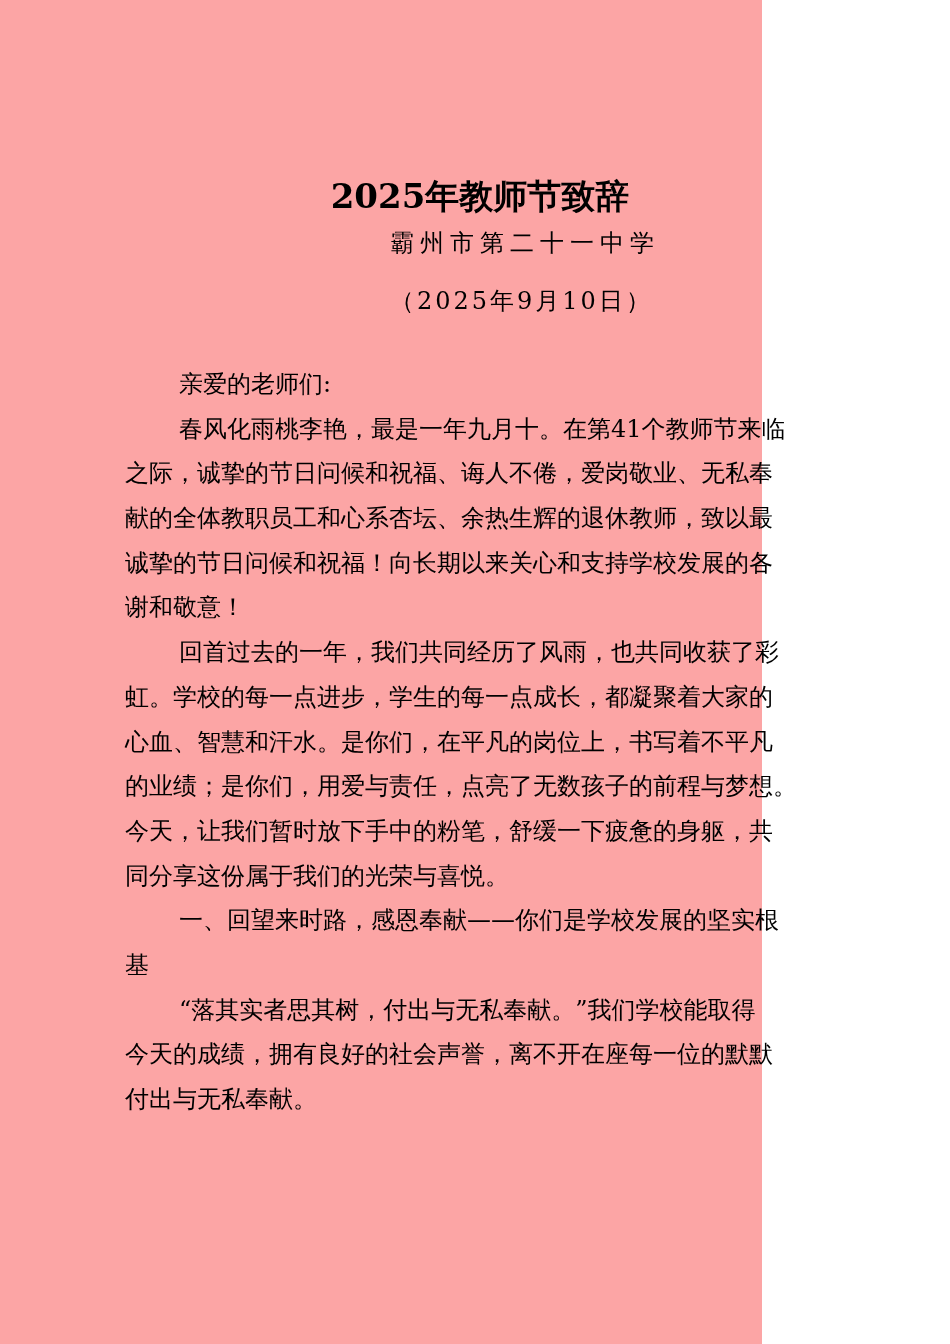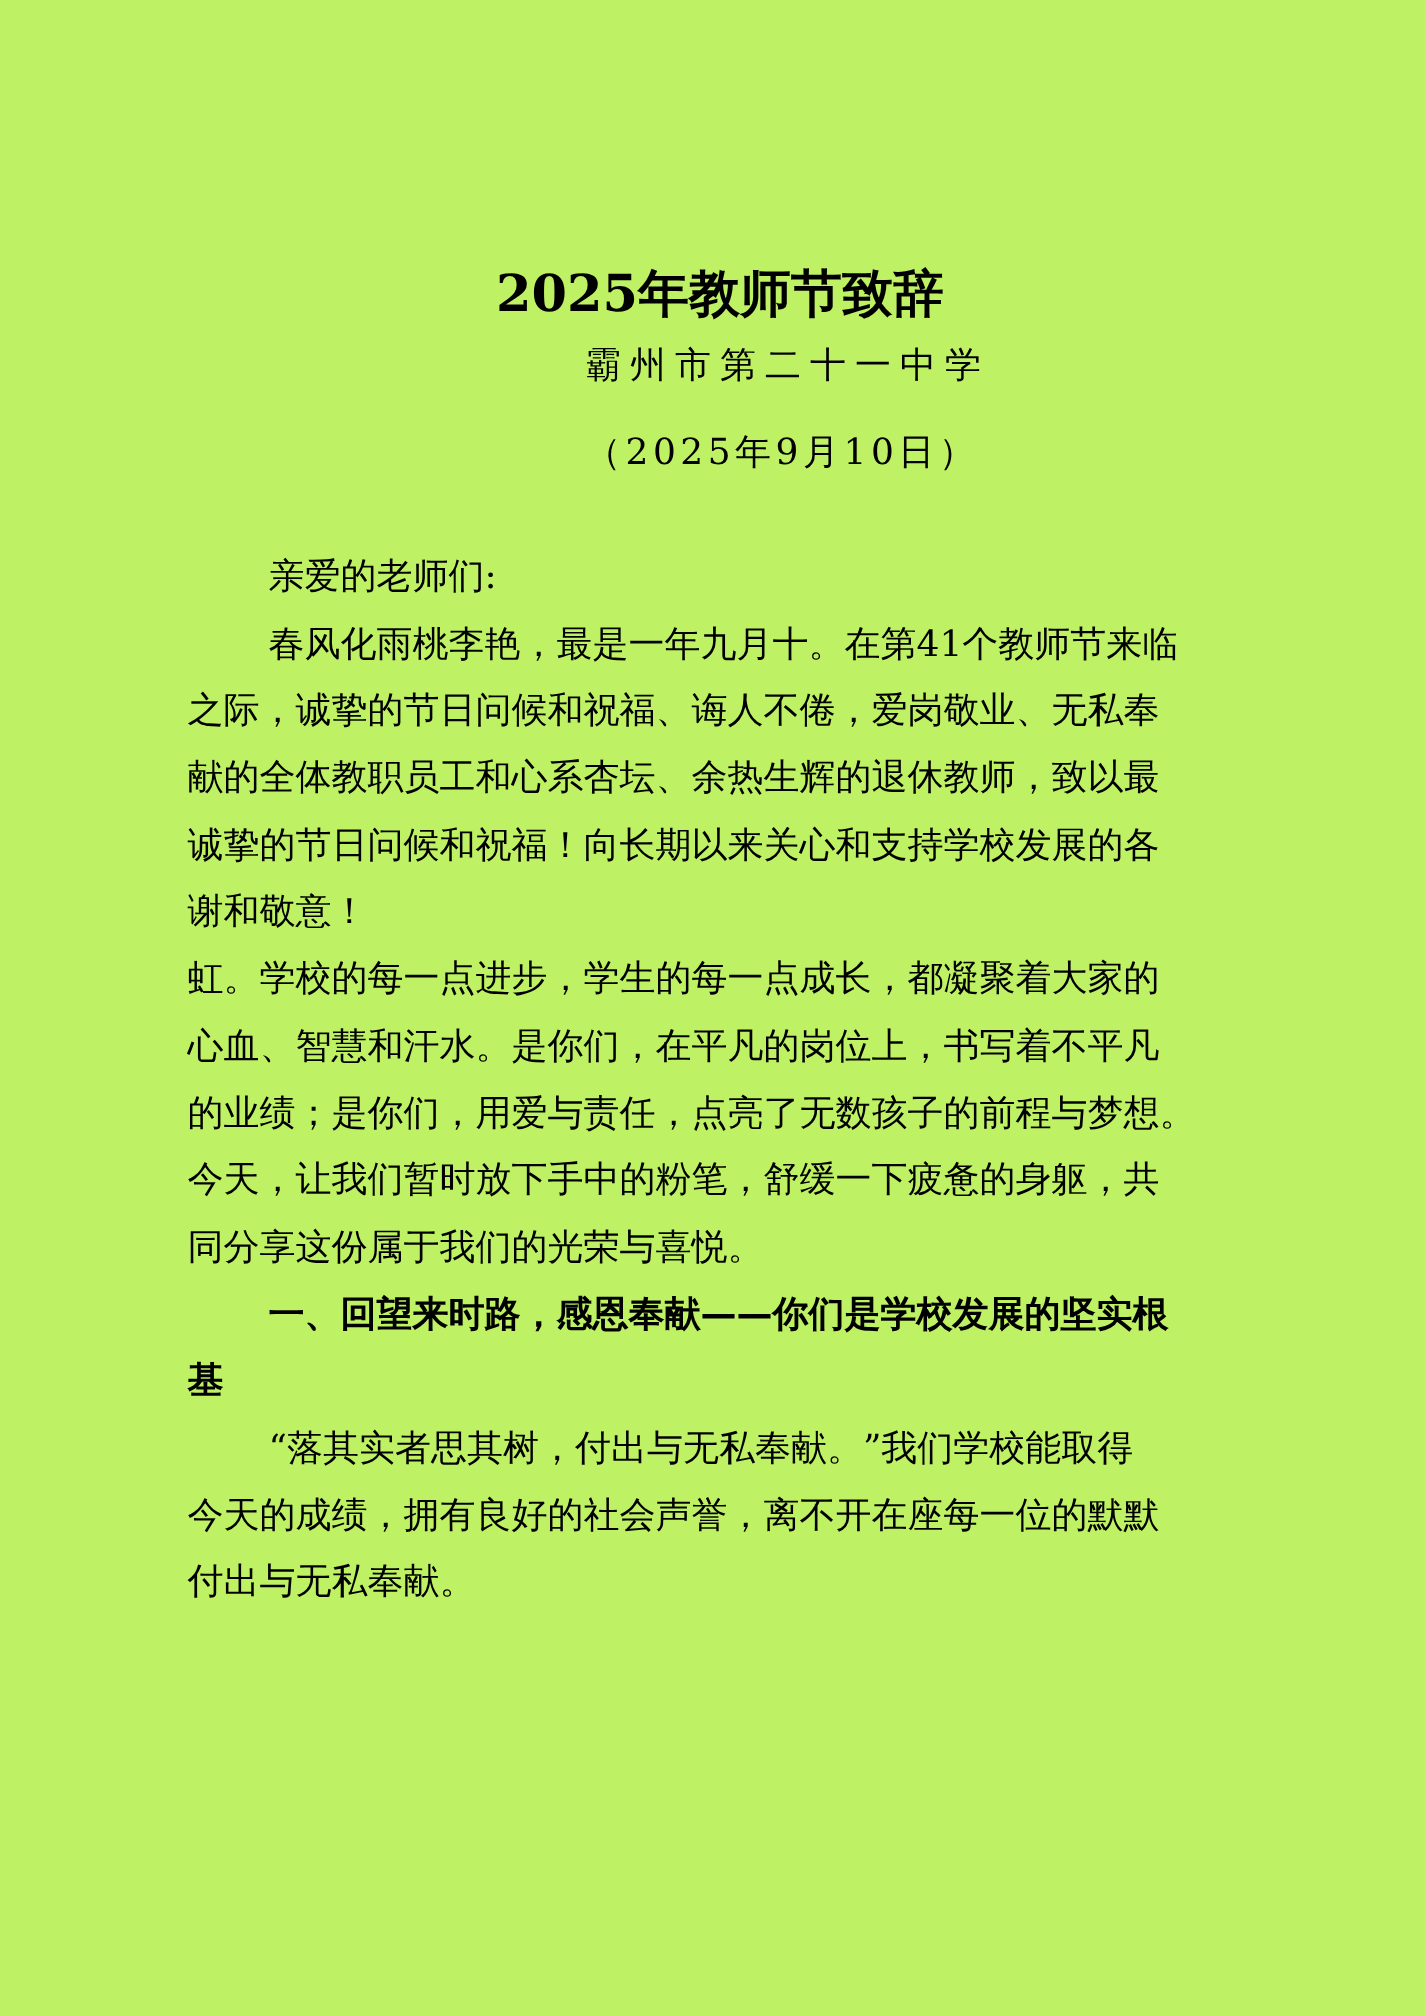--- a/index.html
+++ b/index.html
@@ -11,23 +11,23 @@
       width: 950px;
       height: 1344px;
       position: relative;
       overflow: hidden;
       color: #000000;
       font-family: "DejaVu Serif", "Liberation Serif", serif;
     }
     .page {
       position: absolute;
       left: 0; top: 0;
-      width: 950px;
+      width: 762px;
       height: 1344px;
-      background: #bef264;
+      background: #fca5a5;
     }
     .title {
       position: absolute;
       left: 0;
       width: 960px;
       top: 172px;
       text-align: center;
       font-family: "DejaVu Serif", "Liberation Serif", serif;
       font-weight: bold;
       font-size: 34px;
@@ -63,21 +63,21 @@
     .line {
       display: block;
       white-space: nowrap;
       height: 44.7px;
     }
     .indent {
       padding-left: 54px;
     }
     .heading {
       font-family: "DejaVu Sans", "Liberation Sans", sans-serif;
-      font-weight: bold;
+      font-weight: normal;
       font-size: 24px;
     }
   </style>
 </head>
 <body>
 
 <div class="page">
 
   <div class="title">2025年教师节致辞</div>
   <div class="subtitle">霸州市第二十一中学</div>
@@ -88,20 +88,21 @@
 
     <div>
       <span class="line indent">春风化雨桃李艳，最是一年九月十。在第41个教师节来临</span>
       <span class="line">之际，诚挚的节日问候和祝福、诲人不倦，爱岗敬业、无私奉</span>
       <span class="line">献的全体教职员工和心系杏坛、余热生辉的退休教师，致以最</span>
       <span class="line">诚挚的节日问候和祝福！向长期以来关心和支持学校发展的各</span>
       <span class="line">谢和敬意！</span>
     </div>
 
     <div>
+      <span class="line indent">回首过去的一年，我们共同经历了风雨，也共同收获了彩</span>
       <span class="line">虹。学校的每一点进步，学生的每一点成长，都凝聚着大家的</span>
       <span class="line">心血、智慧和汗水。是你们，在平凡的岗位上，书写着不平凡</span>
       <span class="line">的业绩；是你们，用爱与责任，点亮了无数孩子的前程与梦想。</span>
       <span class="line">今天，让我们暂时放下手中的粉笔，舒缓一下疲惫的身躯，共</span>
       <span class="line">同分享这份属于我们的光荣与喜悦。</span>
     </div>
 
     <div>
       <span class="line indent heading">一、回望来时路，感恩奉献——你们是学校发展的坚实根</span>
       <span class="line heading">基</span>

